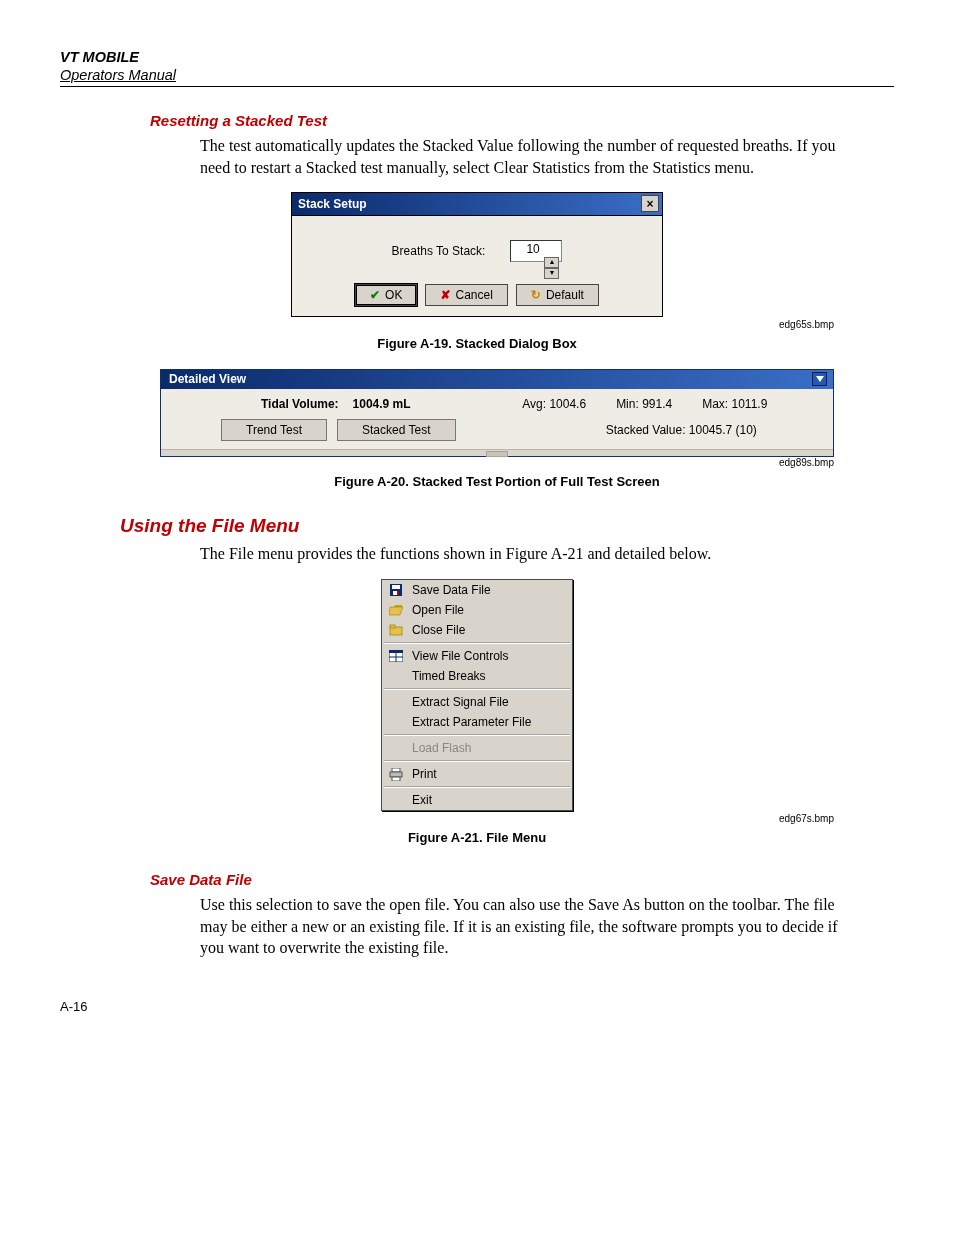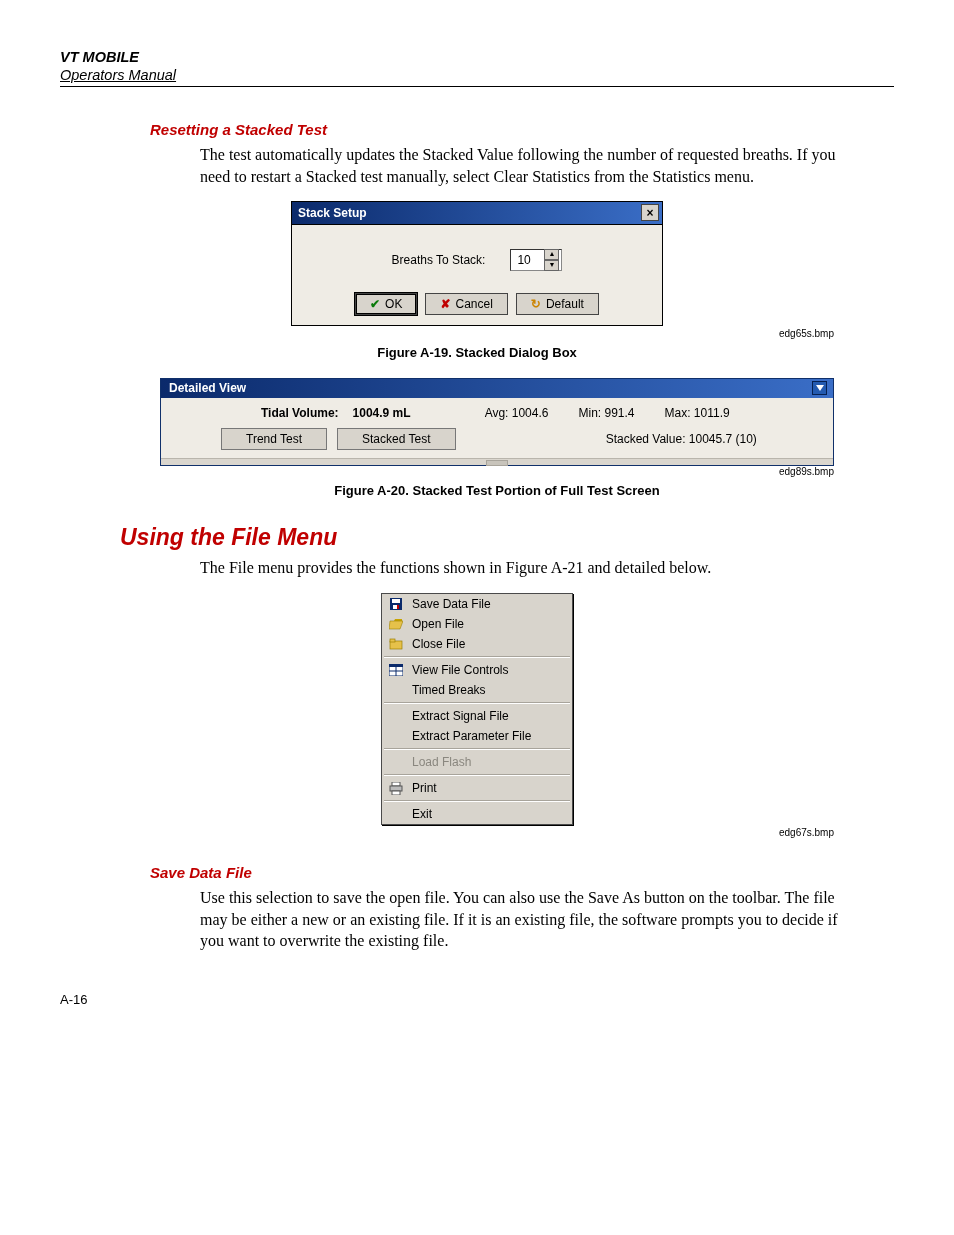--- a/index.html
+++ b/index.html
@@ -10,21 +10,21 @@
     color: #000;
     width: 954px;
   }
   .page {
     padding: 48px 60px 60px 60px;
     box-sizing: border-box;
   }
   .header-block {
     border-bottom: 1.5px solid #000;
     padding-bottom: 2px;
-    margin-bottom: 34px;
+    margin-bottom: 25px;
     font-family: Arial, Helvetica, sans-serif;
     font-size: 14.5px;
     line-height: 1.25;
   }
   .header-title {
     font-weight: bold;
     font-style: italic;
   }
   .header-sub {
     font-style: italic;
@@ -57,21 +57,21 @@
     font-size: 10px;
     text-align: right;
     color: #000;
     margin-top: -2px;
   }
   .sec-h2 {
     font-family: Arial, Helvetica, sans-serif;
     font-weight: bold;
     font-style: italic;
     color: #c00000;
-    font-size: 23px;
+    font-size: 19px;
     margin: 26px 0 6px 60px;
   }
 
   
   .dlg1-wrap {
     width: 370px;
     margin: 8px auto 4px auto;
     border: 1px solid #000;
     background: #efece5;
     font-family: Tahoma, Arial, sans-serif;
@@ -106,20 +106,21 @@
     gap: 25px;
   }
   .spinner {
     display: inline-flex;
     border: 1px inset #888;
     background: #fff;
     height: 20px;
     width: 44px;
     padding: 0 2px 0 4px;
     align-items: center;
+    flex-direction: column;
   }
   .spinner input {
     border: none; outline: none;
     width: 22px; font-size: 12px;
     font-family: Tahoma, Arial, sans-serif;
   }
   .spin-btns {
     display: flex; flex-direction: column;
     margin-left: auto;
   }
@@ -177,21 +178,21 @@
     display:flex;align-items:center;justify-content:center;
   }
   .detview-row1 {
     display: flex;
     padding: 8px 28px 8px 100px;
     gap: 14px;
     align-items: center;
   }
   .tv-label { font-weight: bold; }
   .tv-val { font-weight: bold; margin-right: 40px; }
-  .avgmin { flex:1; display:flex; gap: 30px; justify-content:flex-start; padding-left:20px;}
+  .avgmin { flex:1; display:flex; gap: 30px; justify-content:center; padding-left:20px;}
   .detview-row2 {
     display: flex;
     align-items: center;
     padding: 0 16px 8px 60px;
     gap: 10px;
   }
   .flatbtn {
     border: 1px solid #777;
     background: #d8d4cc;
     padding: 3px 24px;
@@ -400,18 +401,19 @@
       </span>
       <span>Print</span>
     </div>
     <div class="menu-sep"></div>
     <div class="menu-item">
       <span class="mi-icon"></span>
       <span>Exit</span>
     </div>
   </div>
   <div class="filename-note" style="margin-right:60px;">edg67s.bmp</div>
+  <div class="figure-caption">Figure A-21. File Menu</div>
 
   <div class="h3-red" style="margin-top:26px;">Save Data File</div>
   <p class="body-p">Use this selection to save the open file. You can also use the Save As button on the toolbar. The file may be either a new or an existing file. If it is an existing file, the software prompts you to decide if you want to overwrite the existing file.</p>
 
   <div class="page-number">A-16</div>
 </div>
 
 </body></html>

